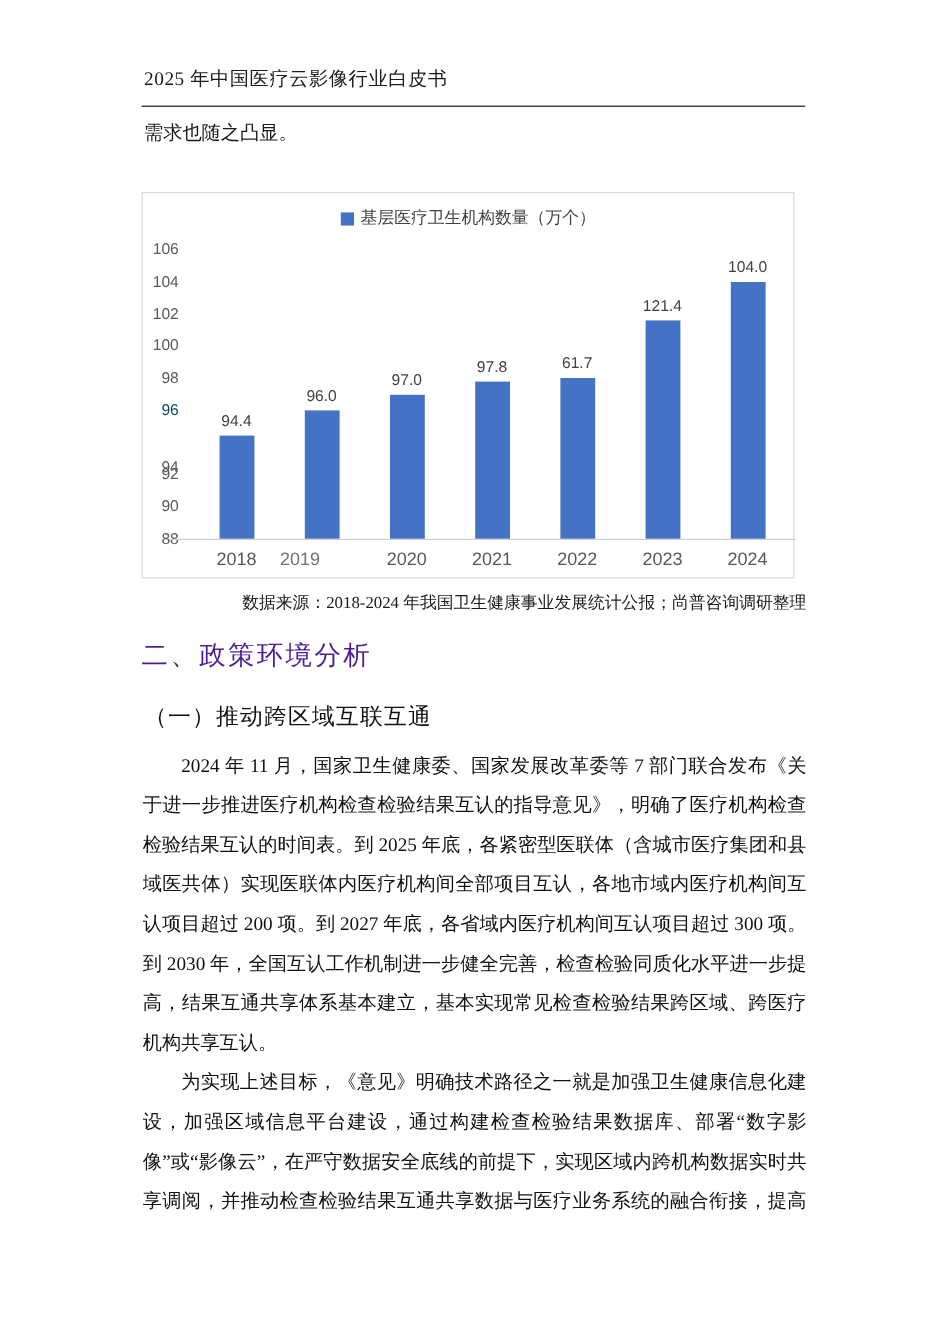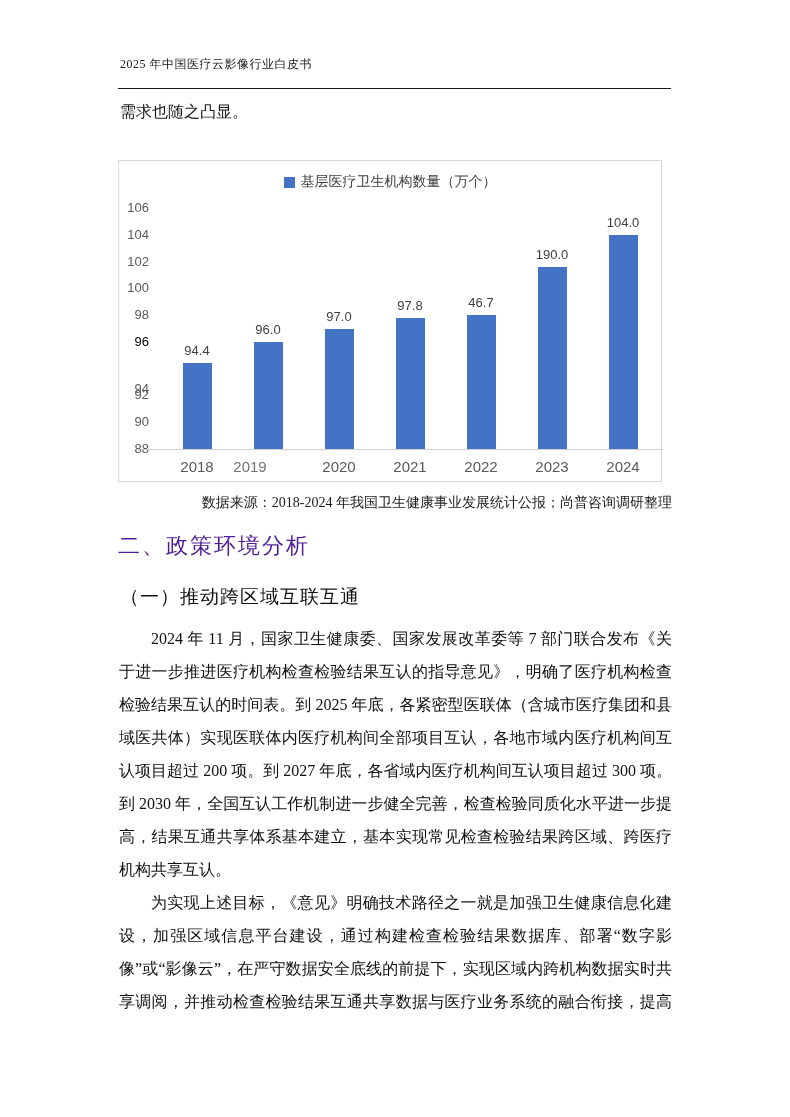--- a/index.html
+++ b/index.html
@@ -9,21 +9,21 @@
     width: 790px;
     height: 1117px;
     background: #ffffff;
     font-family: "Liberation Serif", "DejaVu Serif", serif;
     color: #1a1a1a;
     overflow: hidden;
   }
   .header-title {
     position: absolute;
     left: 120px; top: 56px;
-    font-size: 12px;
+    font-size: 16px;
     color: #1a1a1a;
     letter-spacing: 0.5px;
   }
   .header-rule {
     position: absolute;
     left: 118px; top: 88px;
     width: 553px; height: 1px;
     background: #1a1a1a;
   }
   .intro-text {
@@ -151,40 +151,40 @@
   <div class="chart-box" style="border-color: rgb(217, 217, 217);">
     <div class="chart-legend">
       <span class="legend-marker" style="background: rgb(68, 114, 196);"></span>
       <span class="legend-label">基层医疗卫生机构数量（万个）</span>
     </div>
     <div class="y-axis-col">
         <div class="y-tick" style="color: rgb(89, 89, 89); top: 280px;">88</div>
         <div class="y-tick" style="color: rgb(89, 89, 89); top: 253.222px;">90</div>
         <div class="y-tick" style="color: rgb(89, 89, 89); top: 226.444px;">92</div>
         <div class="y-tick" style="color: rgb(89, 89, 89); top: 199.667px; margin-top: 20px;">94</div>
-        <div class="y-tick" style="color: #000000; top: 172.889px;">96</div>
+        <div class="y-tick" style="color: #0c4a6e; top: 172.889px;">96</div>
         <div class="y-tick" style="color: rgb(89, 89, 89); top: 146.111px;">98</div>
         <div class="y-tick" style="color: rgb(89, 89, 89); top: 119.333px;">100</div>
         <div class="y-tick" style="color: rgb(89, 89, 89); top: 92.5556px;">102</div>
         <div class="y-tick" style="color: rgb(89, 89, 89); top: 65.7778px;">104</div>
         <div class="y-tick" style="color: rgb(89, 89, 89); top: 39px;">106</div>
       </div>
     <div class="plot-area" style="left: 42.5px; top: 47px; width: 497px; height: 241px;">
         <div class="bar" style="left: 21px; width: 29px; height: 85.6889px; background: rgb(68, 114, 196);"></div>
         <div class="bar-value-label" style="color: rgb(64, 64, 64); left: 5.5px; width: 60px; bottom: 90.6889px;">94.4</div>
         <div class="bar" style="left: 92px; width: 29px; height: 107.111px; background: rgb(68, 114, 196);"></div>
         <div class="bar-value-label" style="color: rgb(64, 64, 64); left: 76.5px; width: 60px; bottom: 112.111px;">96.0</div>
         <div class="bar" style="left: 163px; width: 29px; height: 120.5px; background: rgb(68, 114, 196);"></div>
         <div class="bar-value-label" style="color: rgb(64, 64, 64); left: 147.5px; width: 60px; bottom: 125.5px;">97.0</div>
         <div class="bar" style="left: 234px; width: 29px; height: 131.211px; background: rgb(68, 114, 196);"></div>
         <div class="bar-value-label" style="color: rgb(64, 64, 64); left: 218.5px; width: 60px; bottom: 136.211px;">97.8</div>
         <div class="bar" style="left: 305px; width: 29px; height: 133.889px; background: rgb(68, 114, 196);"></div>
-        <div class="bar-value-label" style="color: rgb(64, 64, 64); left: 289.5px; width: 60px; bottom: 138.889px;">46.7</div>
+        <div class="bar-value-label" style="color: rgb(64, 64, 64); left: 289.5px; width: 60px; bottom: 138.889px;">61.7</div>
         <div class="bar" style="left: 376px; width: 29px; height: 182.089px; background: rgb(68, 114, 196);"></div>
-        <div class="bar-value-label" style="color: rgb(64, 64, 64); left: 360.5px; width: 60px; bottom: 187.089px;">190.0</div>
+        <div class="bar-value-label" style="color: rgb(64, 64, 64); left: 360.5px; width: 60px; bottom: 187.089px;">121.4</div>
         <div class="bar" style="left: 447px; width: 29px; height: 214.222px; background: rgb(68, 114, 196);"></div>
         <div class="bar-value-label" style="color: rgb(64, 64, 64); left: 431.5px; width: 60px; bottom: 219.222px;">104.0</div>
       </div>
     <div class="x-axis-line" style="left: 22px; width: 522px; top: 288px; background: rgb(208, 208, 208);"></div>
     <div>
         <div class="x-tick" style="color: rgb(89, 89, 89); left: 43px; width: 70px; top: 297px; position: absolute;">2018</div>
         <div class="x-tick" style="color: #737373; left: 96px; width: 70px; top: 297px; position: absolute;">2019</div>
         <div class="x-tick" style="color: rgb(89, 89, 89); left: 185px; width: 70px; top: 297px; position: absolute;">2020</div>
         <div class="x-tick" style="color: rgb(89, 89, 89); left: 256px; width: 70px; top: 297px; position: absolute;">2021</div>
         <div class="x-tick" style="color: rgb(89, 89, 89); left: 327px; width: 70px; top: 297px; position: absolute;">2022</div>

